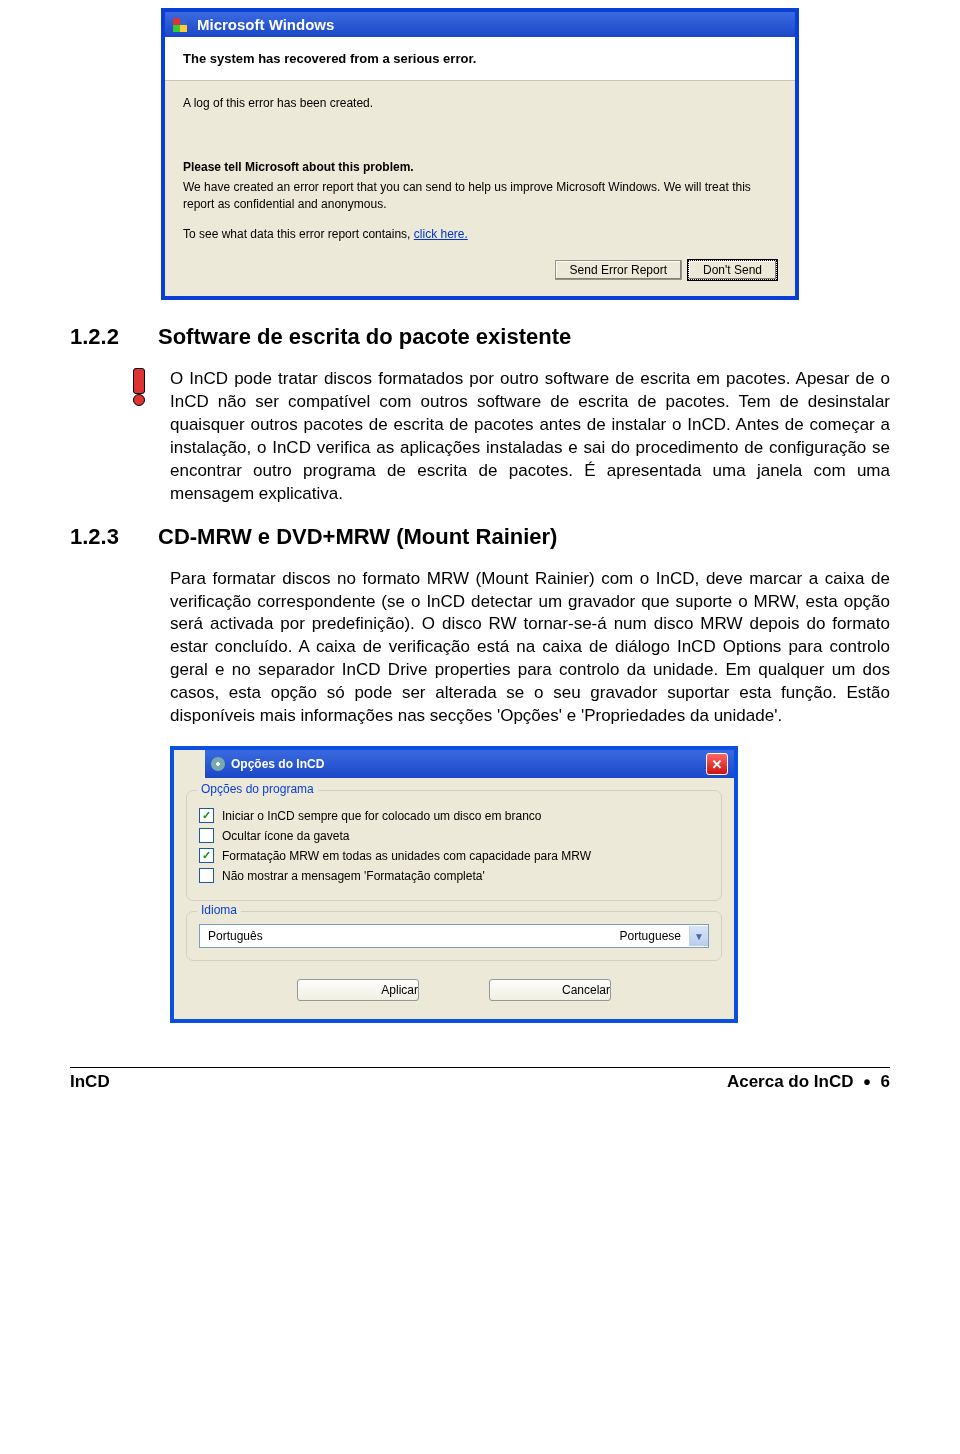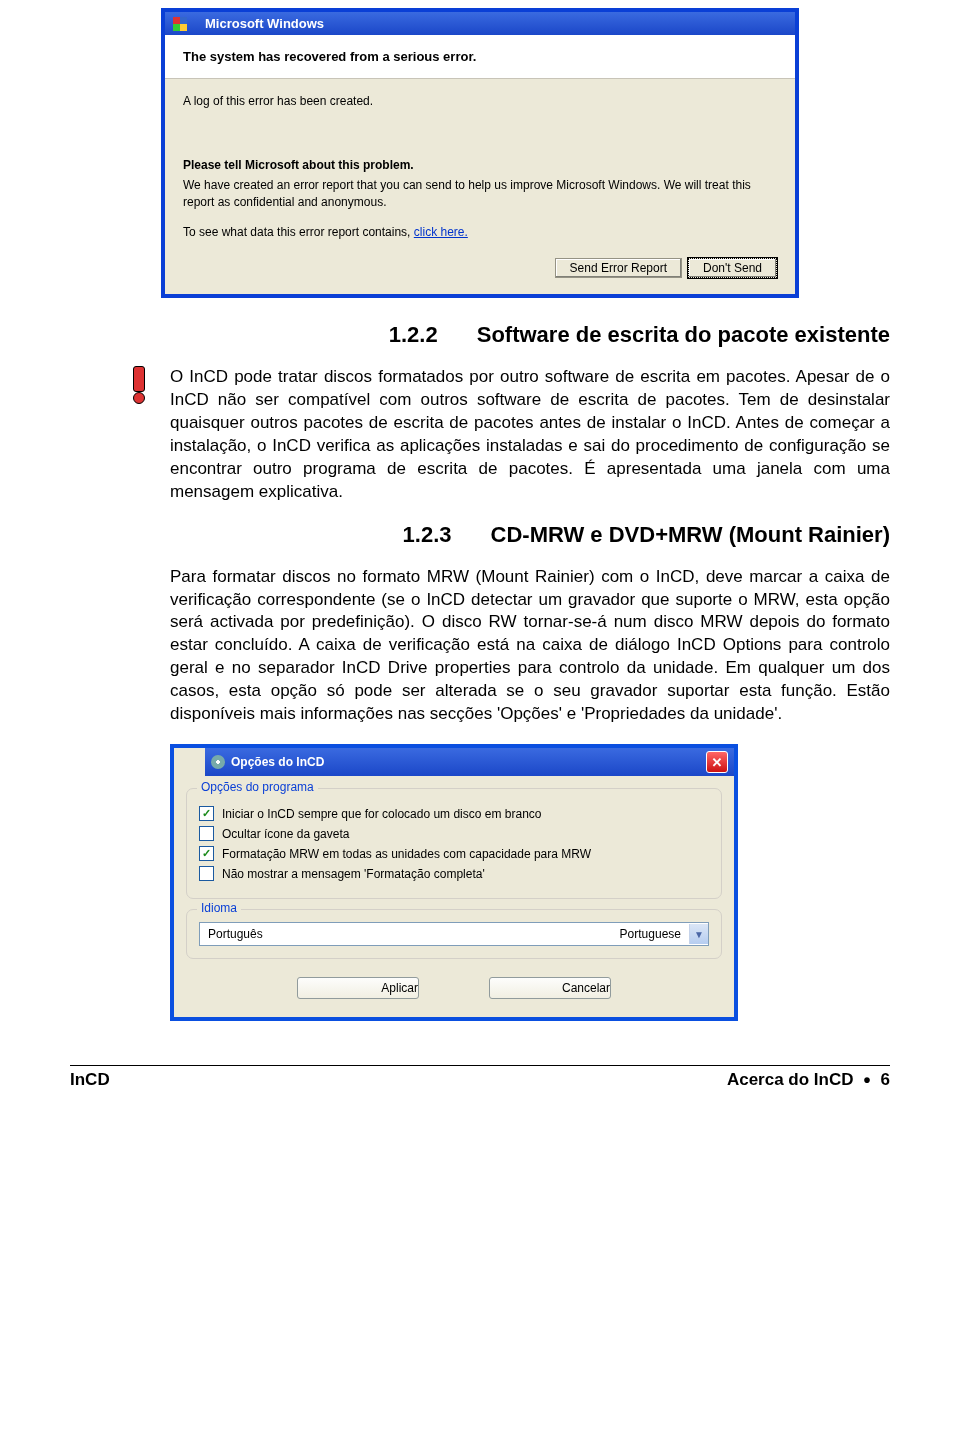--- a/index.html
+++ b/index.html
@@ -22,24 +22,24 @@
     background:#ece9d8;
     font-family: Tahoma, sans-serif;
     font-size: 12px;
     color:#000;
   }
   .dlg-error .titlebar {
     background: linear-gradient(#3a6ae0,#1b47c8);
     color:#fff;
     padding:4px 8px;
     font-weight:bold;
-    font-size:13px;
+    font-size:15px;
     display:flex;
     align-items:center;
-    gap:18px;
+    gap:10px;
   }
   .dlg-error .titlebar .winflag{
     width:14px;height:14px;
     display:inline-block;
     background:
       linear-gradient(#d33 0 50%, #3c3 50% 100%) left/50% 100% no-repeat,
       linear-gradient(#36c 0 50%, #fc3 50% 100%) right/50% 100% no-repeat;
   }
   .dlg-error .whitebar{
     background:#fff;
@@ -78,21 +78,20 @@
   .sect {
     margin:10px 0 18px 0;
   }
   .sect-head{
     display:flex;
     align-items:baseline;
     gap:28px;
     font-size:22px;
     font-weight:bold;
     margin-bottom:18px;
-    justify-content:flex-end;
   }
   .sect-head .num{min-width:60px;}
   .sect-body{
     margin-left:100px;
     font-size:17px;
     line-height:1.35;
     text-align:justify;
   }
   .excl-icon{
     display:inline-block;

